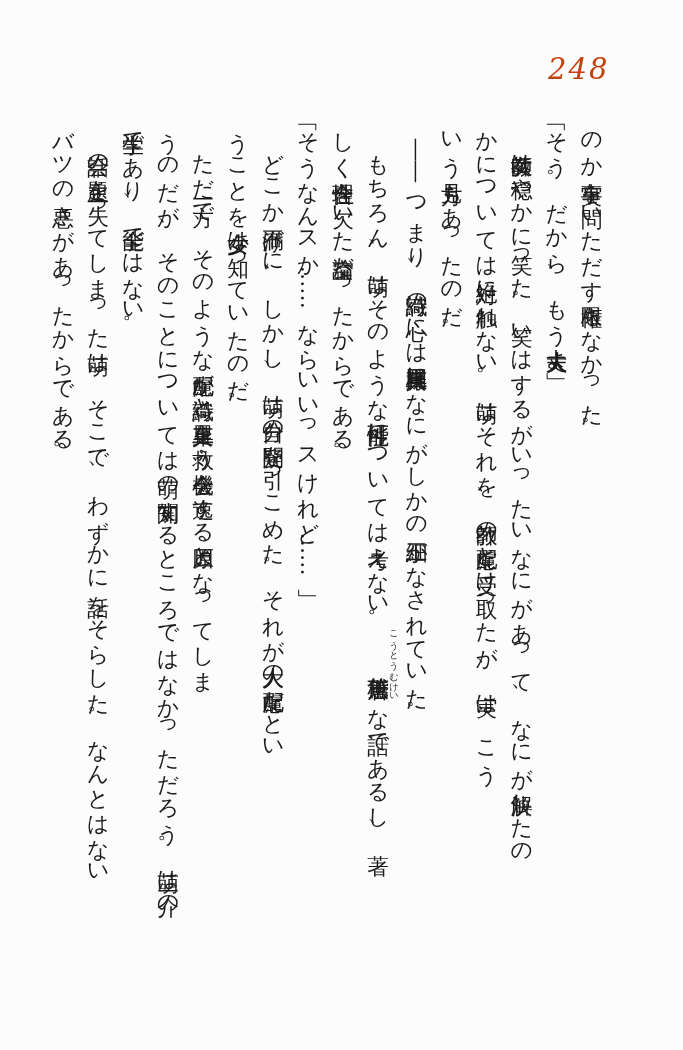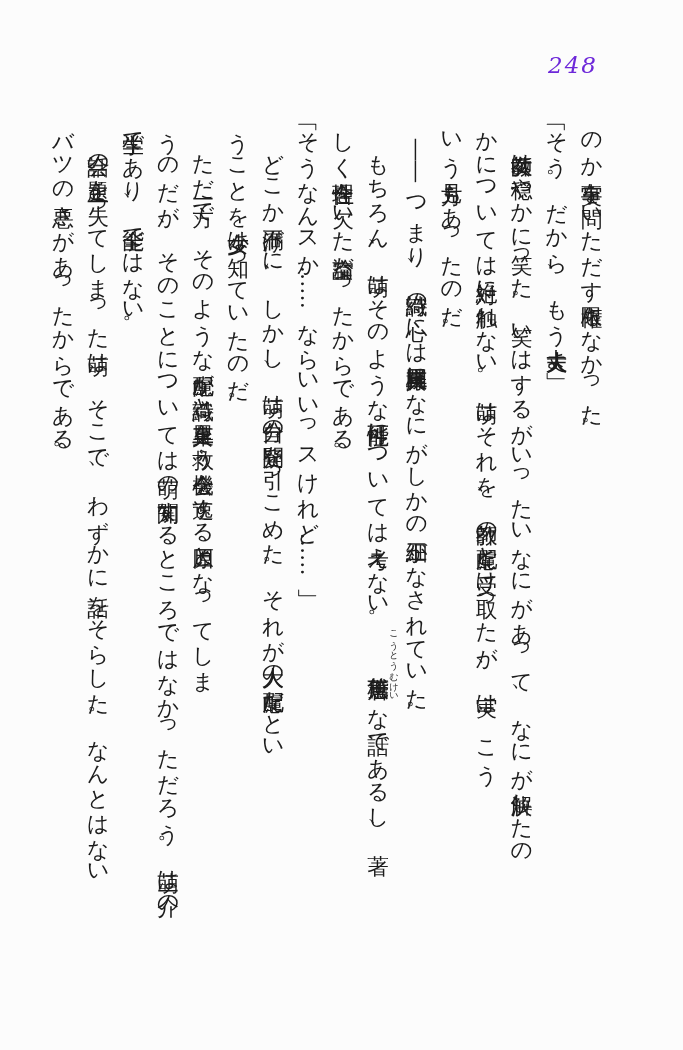--- a/index.html
+++ b/index.html
@@ -13,24 +13,24 @@
   .page {
     position: relative;
     width: 683px;
     height: 1050px;
     font-family: "DejaVu Serif", "Liberation Serif", serif;
   }
   .folio {
     position: absolute;
     top: 52px;
     left: 548px;
-    font-size: 23px;
+    font-size: 29px;
     font-style: italic;
     letter-spacing: 2px;
-    color: #6d28d9;
+    color: #c2410c;
   }
   .text-area {
     position: absolute;
     top: 117px;
     right: 74px;
     height: 830px;
     writing-mode: vertical-rl;
     text-orientation: mixed;
     font-size: 21.7px;
     line-height: 35px;

